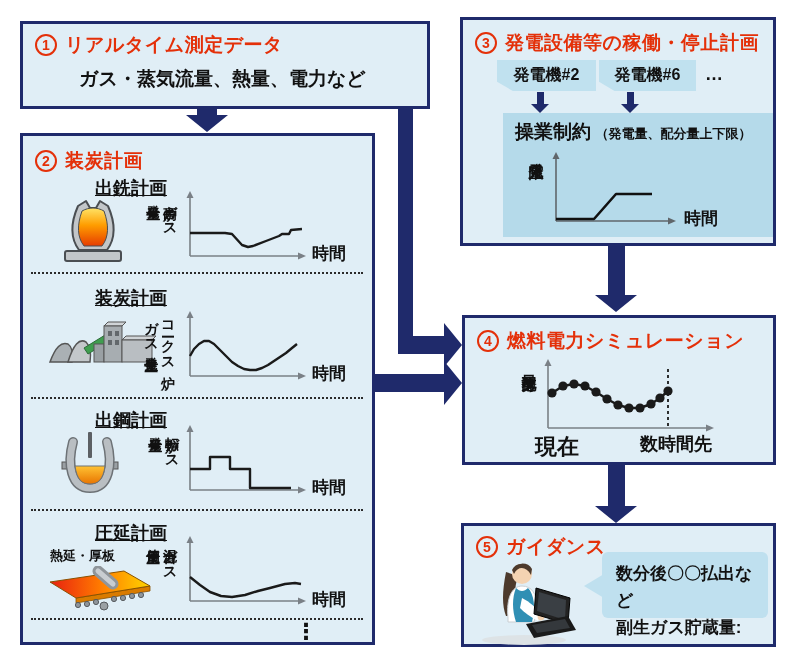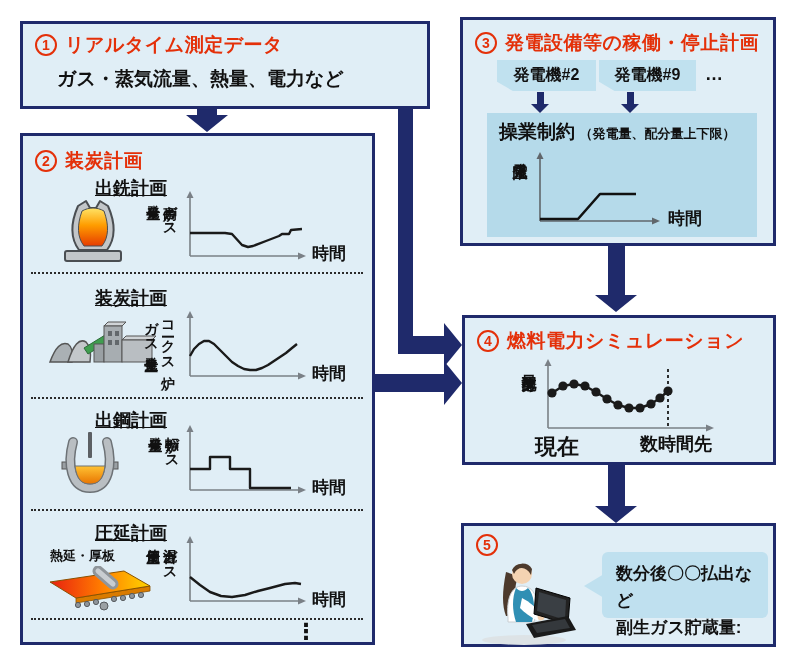--- a/index.html
+++ b/index.html
@@ -69,21 +69,21 @@
   <div class="head-down" style="left:595px;top:295px;"></div>
 
   <div class="shaft" style="left:608px;top:465px;width:17px;height:42px;"></div>
   <div class="head-down" style="left:595px;top:506px;"></div>
 
   <div class="panel" style="left:20px;top:21px;width:410px;height:88px;">
     <div class="title-row" style="left:12px;top:8px;">
       <span class="circle-num">1</span>
       <span class="panel-title">リアルタイム測定データ</span>
     </div>
-    <div class="abs black-bold" style="left:34px;top:42px;font-size:19px;text-align:center;">ガス・蒸気流量、熱量、電力など</div>
+    <div class="abs black-bold" style="left:56px;top:42px;font-size:19px;text-align:center;">ガス・蒸気流量、熱量、電力など</div>
   </div>
 
   <div class="panel" style="left:20px;top:133px;width:355px;height:512px;">
     <div class="title-row" style="left:12px;top:12px;">
       <span class="circle-num">2</span>
       <span class="panel-title">装炭計画</span>
     </div>
 
     <div class="abs section-label" style="left:72px;top:40px;">出銑計画</div>
     <svg class="abs" style="left:39px;top:62px;" width="62" height="66" viewBox="0 0 62 66">
@@ -211,28 +211,28 @@
 
     <div class="ellipsis" style="left:272px;top:483px;">⋮</div>
   </div>
 
   <div class="panel" style="left:460px;top:17px;width:316px;height:229px;">
     <div class="title-row" style="left:12px;top:10px;">
       <span class="circle-num">3</span>
       <span class="panel-title">発電設備等の稼働・停止計画</span>
     </div>
     <div class="tag" style="left:34px;top:40px;width:99px;height:31px;">発電機#2</div>
-    <div class="tag" style="left:136px;top:40px;width:97px;height:31px;">発電機#9</div>
+    <div class="tag" style="left:136px;top:40px;width:97px;height:31px;">発電機#6</div>
     <div class="abs black-bold" style="left:242px;top:44px;font-size:18px;">…</div>
     <div class="shaft" style="left:74px;top:72px;width:7px;height:13px;"></div>
     <div class="head-down-sm" style="left:68px;top:84px;"></div>
     <div class="shaft" style="left:164px;top:72px;width:7px;height:13px;"></div>
     <div class="head-down-sm" style="left:158px;top:84px;"></div>
 
-    <div class="inner-box" style="left:24px;top:93px;width:270px;height:124px;text-decoration:underline;">
+    <div class="inner-box" style="left:40px;top:93px;width:270px;height:124px;text-decoration:underline;">
       <div class="abs" style="left:12px;top:6px;white-space:nowrap;">
         <span class="black-bold" style="font-size:19px;">操業制約</span>
         <span class="black-bold" style="font-size:13px;">（発電量、配分量上下限）</span>
       </div>
       <div class="abs vlabel vlabel-lg" style="left:24px;top:38px;height:80px;">
         <span>発電上限</span>
       </div>
       <svg class="abs" style="left:49px;top:36px;" width="130" height="78" viewBox="0 0 130 78">
         <line x1="4" y1="72" x2="4" y2="9" stroke="#60666b" stroke-width="1.6"></line>
         <polygon points="4,3 0.5,10 7.5,10" fill="#60666b"></polygon>
@@ -274,20 +274,21 @@
           <circle cx="124" cy="35" r="4.6"></circle>
         </g>
     </svg>
     <div class="abs xlabel" style="left:70px;top:114px;font-size:22px;">現在</div>
     <div class="abs xlabel" style="left:175px;top:114px;font-size:18px;">数時間先</div>
   </div>
 
   <div class="panel" style="left:461px;top:523px;width:315px;height:124px;">
     <div class="title-row" style="left:12px;top:8px;">
       <span class="circle-num">5</span>
+      <span class="panel-title">ガイダンス</span>
     </div>
     <svg class="abs" style="left:14px;top:32px;" width="100" height="88" viewBox="0 0 100 88">
       <ellipse cx="46" cy="82" rx="42" ry="5" fill="#dde3e6"></ellipse>
       <path d="M28,14 C24,34 24,48 28,58 L40,58 C36,44 36,30 40,18 Z" fill="#4d3a2c"></path>
       <path d="M30,60 C28,40 34,28 44,28 C54,28 58,36 60,48 L56,64 L30,64 Z" fill="#ffffff" stroke="#c9ced2" stroke-width="1"></path>
       <path d="M38,30 C34,40 34,52 38,64 L54,64 C58,50 56,36 50,30 C46,34 42,34 38,30 Z" fill="#2f8fb4"></path>
       <path d="M44,40 C52,44 58,50 64,56 L60,63 C52,59 46,54 42,50 Z" fill="#ffffff"></path>
       <circle cx="44" cy="16" r="10" fill="#f4d3b2"></circle>
       <path d="M34,12 A11,10 0 0 1 54,11 L53,17 C48,8 40,8 36,16 Z" fill="#4d3a2c"></path>
       <circle cx="63" cy="59" r="3.4" fill="#f4d3b2"></circle>

